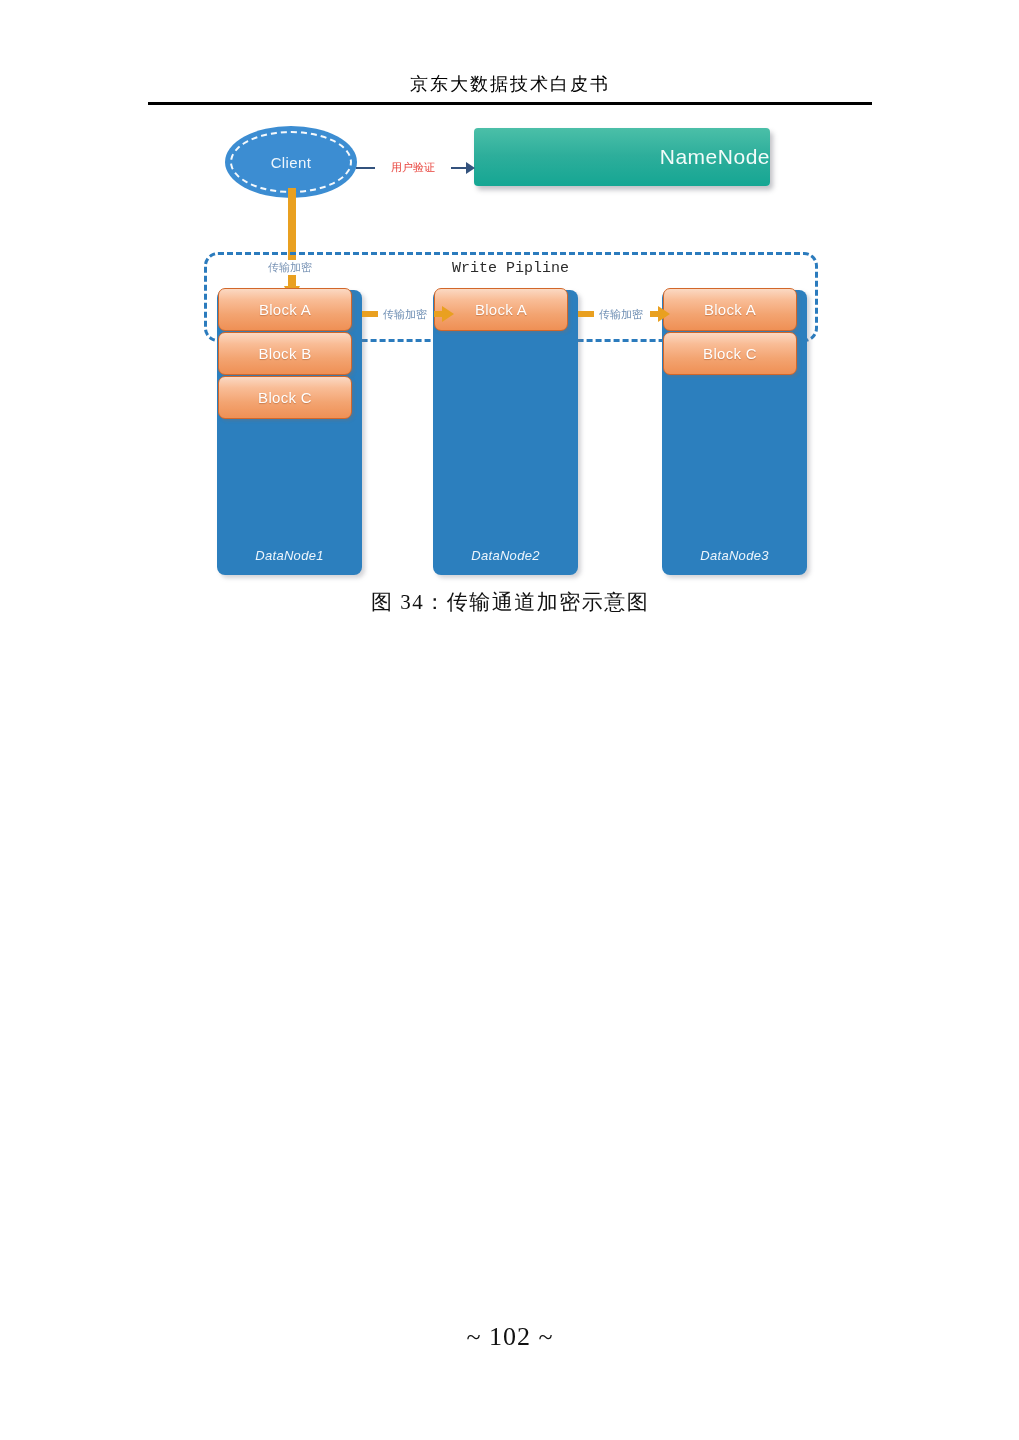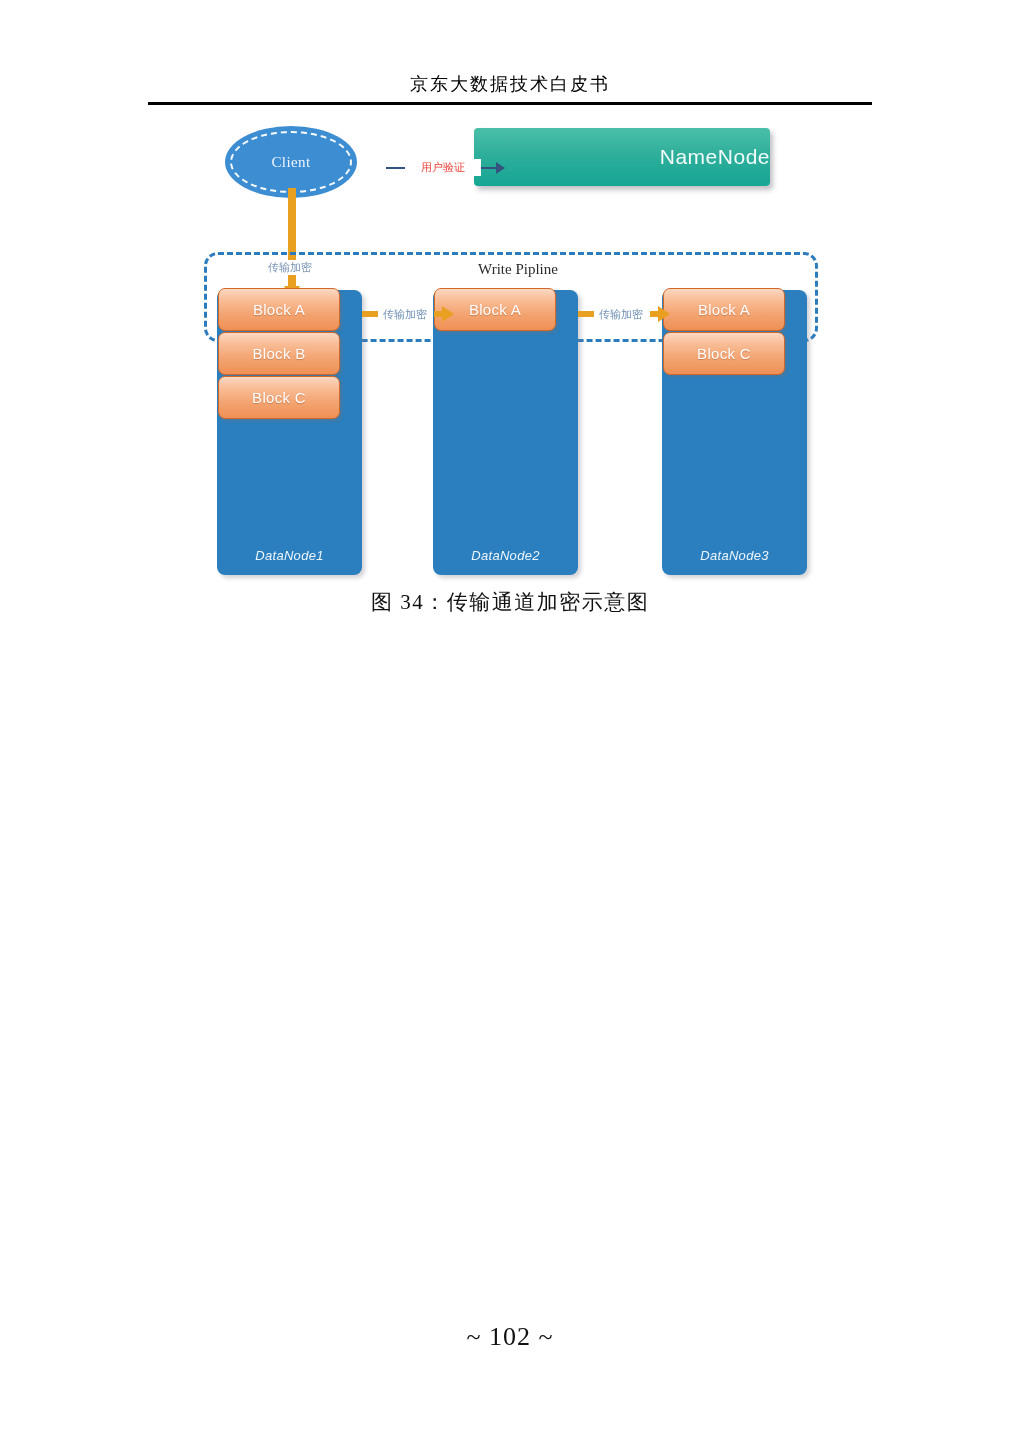--- a/index.html
+++ b/index.html
@@ -67,21 +67,21 @@
     left: 5px;
     top: 5px;
     right: 5px;
     bottom: 5px;
     border: 2px dashed #ffffff;
     border-radius: 50%;
     opacity: .95;
   }
   #client-node .node-label {
     position: relative;
-    font-family: Liberation Serif, serif;
+    font-family: Liberation Sans, sans-serif;
     font-size: 15px;
     color: #eef6fd;
     letter-spacing: .4px;
   }
 
   
   #namenode-box {
     position: absolute;
     left: 474px;
     top: 18px;
@@ -101,21 +101,20 @@
     letter-spacing: .5px;
   }
 
   
   #auth-connector {
     position: absolute;
     left: 356px;
     top: 46px;
     width: 120px;
     height: 24px;
-    margin-left: 30px;
   }
   #auth-connector .conn-line {
     position: absolute;
     left: 0;
     top: 11px;
     width: 113px;
     height: 2px;
     background: #33527d;
   }
   #auth-connector .conn-head {
@@ -189,22 +188,22 @@
     height: 90px;
     border: 3px dashed #2b7bbd;
     border-radius: 14px;
     box-sizing: border-box;
   }
   #write-pipeline-title {
     position: absolute;
     left: 452px;
     top: 149px;
     width: 132px;
-    text-align: center;
-    font-family: Liberation Serif, serif;
+    text-align: left;
+    font-family: Liberation Mono, monospace;
     font-size: 15px;
     color: #2b2b2b;
     background: #ffffff;
     line-height: 20px;
   }
 
   
   .datanode {
     position: absolute;
     width: 145px;
@@ -225,21 +224,21 @@
     font-family: "Liberation Sans", sans-serif;
     font-size: 13px;
     color: #ecf5fc;
     letter-spacing: .3px;
     font-style: italic;
   }
 
   .block {
     position: absolute;
     left: 1px;
-    width: 122px;
+    width: 134px;
     height: 43px;
     box-sizing: border-box;
     border: 1px solid #d2672a;
     border-radius: 7px;
     background: linear-gradient(180deg, #fbd9c3 0%, #f9bd97 26%, #f3a471 62%, #ef9055 100%);
     box-shadow: 2px 2px 3px rgba(130,110,100,.30);
     display: flex;
     align-items: center;
     justify-content: center;
   }

